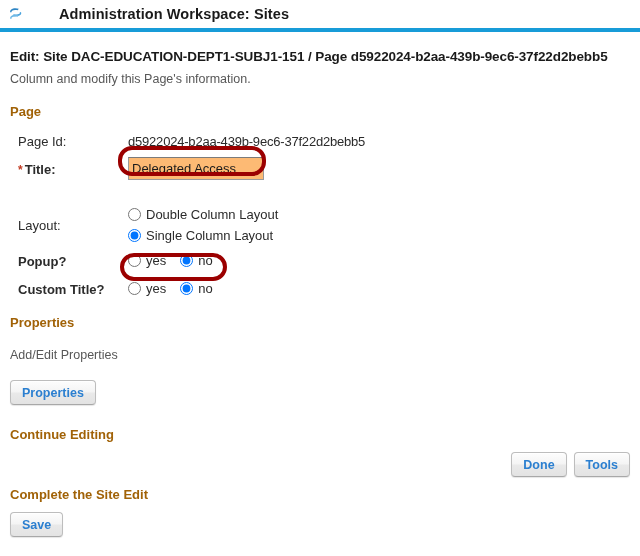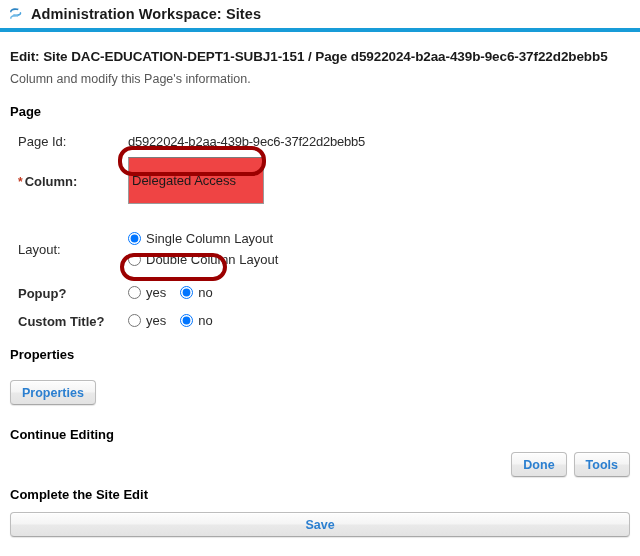--- a/index.html
+++ b/index.html
@@ -17,20 +17,21 @@
     position: relative;
   }
 
   
   .app-header {
     height: 28px;
     display: flex;
     align-items: center;
     padding: 0 0 0 8px;
     box-sizing: border-box;
+    gap: 28px;
   }
   .app-icon {
     width: 16px;
     height: 16px;
     margin-right: 7px;
     flex: 0 0 auto;
     display: block;
   }
   .app-title {
     font-size: 14.5px;
@@ -59,21 +60,21 @@
   }
   .edit-sub {
     font-size: 12.5px;
     color: #575757;
     margin-top: 8px;
   }
 
   .section-heading {
     font-size: 13px;
     font-weight: bold;
-    color: #000000;
+    color: #a16207;
     margin-top: 18px;
   }
 
   
   .form-area {
     margin-top: 10px;
     padding-left: 8px;
   }
   .frow {
     display: flex;
@@ -108,25 +109,25 @@
     color: #2b2b2b;
     letter-spacing: -0.2px;
   }
 
   
   .title-input {
     width: 128px;
     height: 19px;
     border: 1px solid #9a9a9a;
     border-top-color: #7b7b7b;
-    background: #ef4444;
+    background: #fdba74;
     font-family: "Liberation Sans", sans-serif;
     font-size: 13px;
     color: #1a1a1a;
-    padding: 13px 3px;
+    padding: 1px 3px;
     box-sizing: content-box;
     outline: none;
   }
 
   
   .radio-line {
     display: flex;
     align-items: center;
     height: 20px;
   }
@@ -228,46 +229,46 @@
 
   <div class="form-area">
 
     <div class="frow">
       <div class="flabel">Page Id:</div>
       <div class="fvalue mono-id">d5922024-b2aa-439b-9ec6-37f22d2bebb5</div>
     </div>
 
     <div class="frow" style="margin-top:6px;">
       <div class="flabel bold">
-        <span class="req-star">*</span><span>Column:</span>
+        <span class="req-star">*</span><span>Title:</span>
       </div>
       <div class="fvalue" style="padding-top:0;">
         <input class="title-input" type="text" value="Delegated Access" style="">
       </div>
     </div>
 
     <div class="frow" style="margin-top:24px;">
       <div class="flabel">Layout:</div>
       <div class="fvalue" style="padding-top:0;">
         <div class="radio-line">
           <span class="radio-item">
+            <input type="radio" name="layout" style="">
+            <span class="radio-label">Double Column Layout</span>
+          </span>
+        </div>
+        <div class="radio-line">
+          <span class="radio-item">
             <input type="radio" name="layout" checked="" style="">
             <span class="radio-label">Single Column Layout</span>
           </span>
         </div>
-        <div class="radio-line">
-          <span class="radio-item">
-            <input type="radio" name="layout" style="">
-            <span class="radio-label">Double Column Layout</span>
-          </span>
-        </div>
-      </div>
-    </div>
-
-    <div class="frow" style="margin-top:12px;">
+      </div>
+    </div>
+
+    <div class="frow" style="margin-top:4px;">
       <div class="flabel bold">Popup?</div>
       <div class="fvalue" style="padding-top:0;">
         <div class="radio-line radio-inline-group">
           <span class="radio-item">
             <input type="radio" name="popup" style="">
             <span class="radio-label">yes</span>
           </span>
           <span class="radio-item">
             <input type="radio" name="popup" checked="" style="">
             <span class="radio-label">no</span>
@@ -288,31 +289,32 @@
             <input type="radio" name="customtitle" checked="" style="">
             <span class="radio-label">no</span>
           </span>
         </div>
       </div>
     </div>
 
   </div>
 
   <div class="section-heading" style="margin-top:16px;">Properties</div>
+  <div class="plain-text" style="margin-top:18px;">Add/Edit Properties</div>
   <div class="btn-row" style="margin-top:18px;">
     <button class="btn">Properties</button>
   </div>
 
   <div class="section-heading" style="margin-top:22px;">Continue Editing</div>
   <div class="btn-row" style="margin-top:10px;justify-content:flex-end;">
     <button class="btn">Done</button>
     <button class="btn">Tools</button>
   </div>
 
   <div class="section-heading" style="margin-top:10px;">Complete the Site Edit</div>
-  <div class="btn-row" style="margin-top:10px;flex-direction:column;">
+  <div class="btn-row" style="margin-top:10px;">
     <button class="btn">Save</button>
   </div>
 
 </div>
 
 <div class="annot" id="annot-title" style="border-color: rgb(155, 0, 0);"></div>
 <div class="annot" id="annot-customtitle" style="border-color: rgb(155, 0, 0);"></div>
 
 </body></html>

